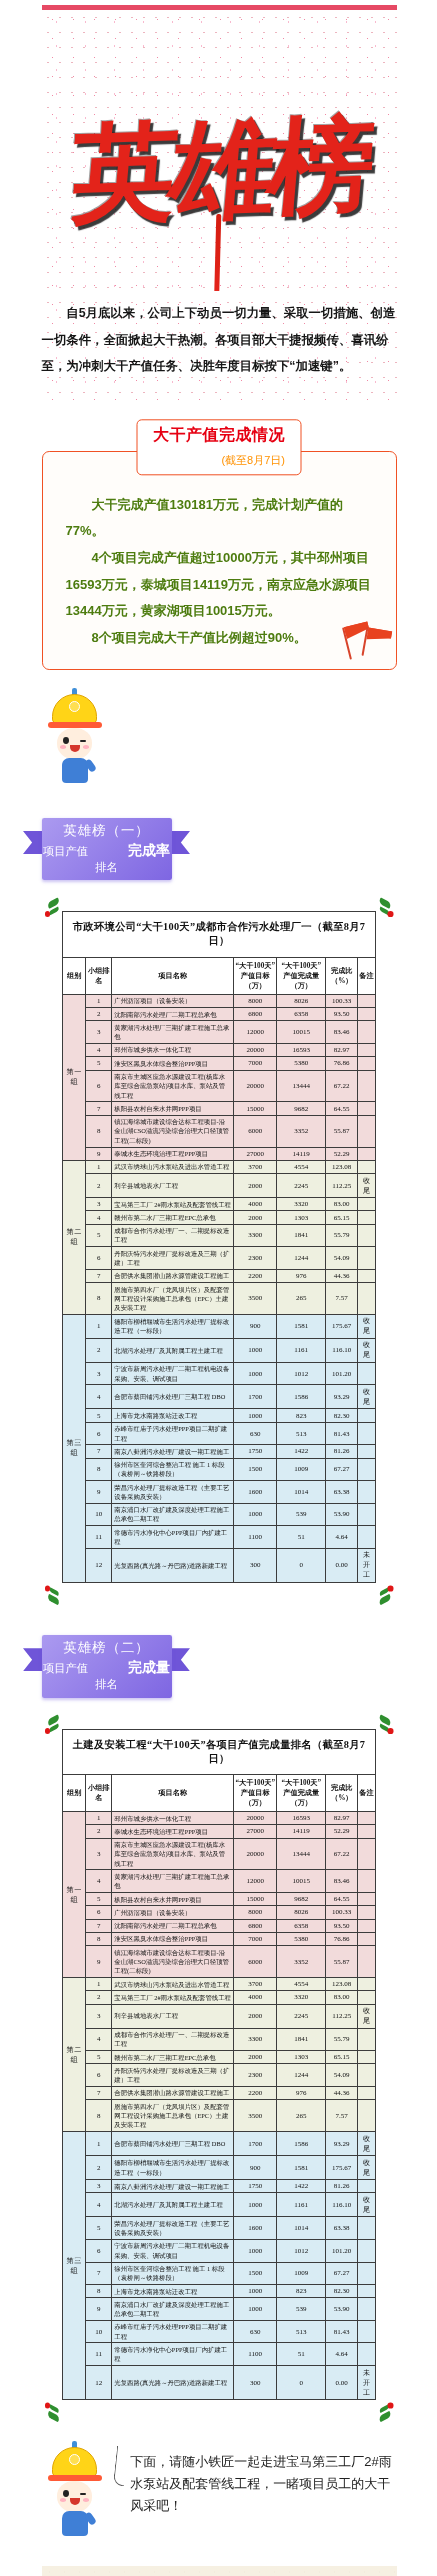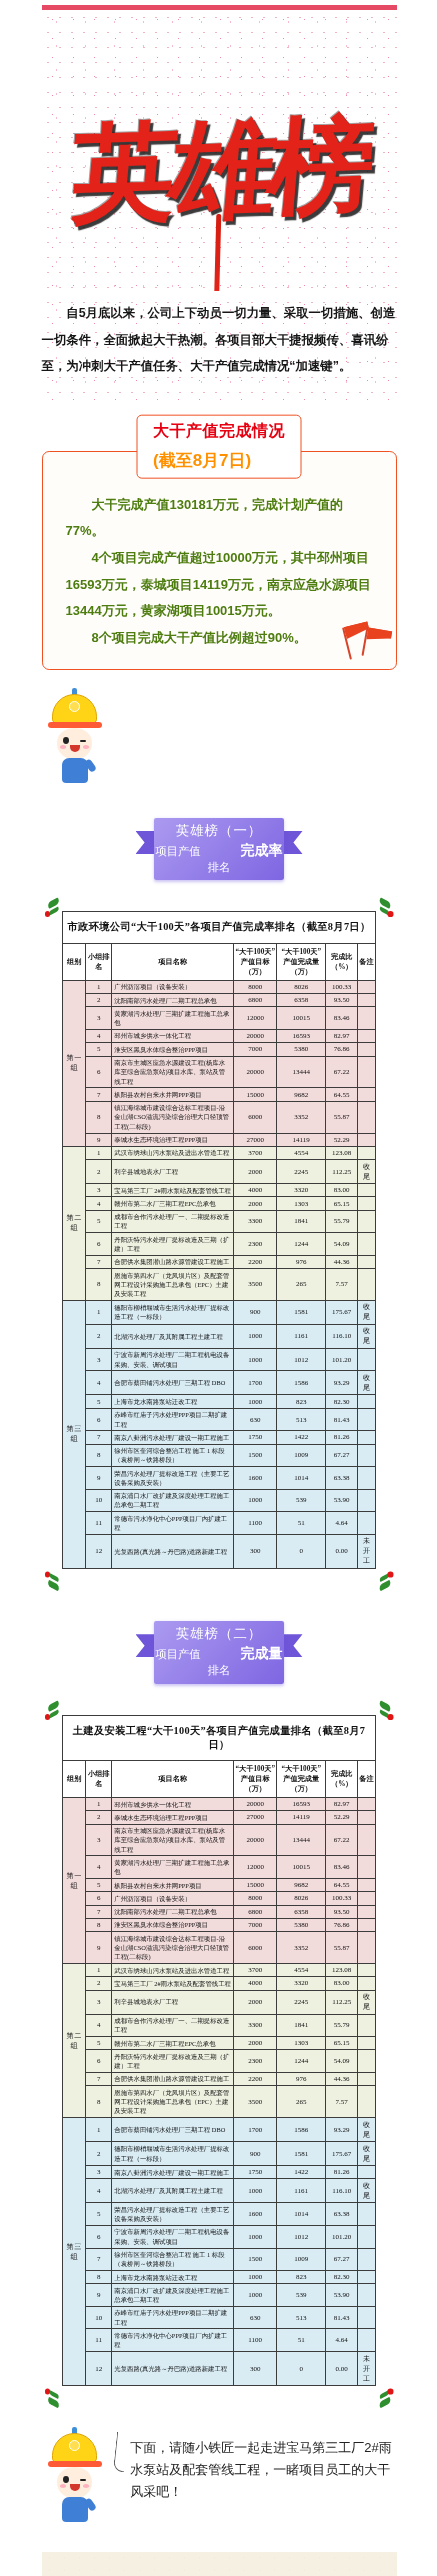--- a/index.html
+++ b/index.html
@@ -24,23 +24,23 @@
   .hero-stroke { position:absolute; left:50%; top:204px; width:4.6px; height:108px;
     background:linear-gradient(#d41d10,#e3231a 70%, rgba(227,35,26,.15)); transform:translateX(-4.1px) rotate(1.5deg); border-radius:2.1px; }
 
   .intro-wrap { padding:9.3px 0 21.6px; }
   .intro { font-size:12.4px; font-weight:600; color:#161616; line-height:2.15; text-indent:2em; position:relative; }
 
   
   .summary-box { position:relative; border:1.5px solid #f05123; border-radius:7.2px; background:#fffdfa;
     margin:49px 0 0; padding:40px 23px 17.5px; }
   .summary-title-box { position:absolute; top:0; left:50%; transform:translate(-50%,-58%);
-    background:#fff; border:1.5px solid #f05123; border-radius:5.2px; padding:5.2px 15.5px 6.2px; text-align:left; min-width:155px; }
+    background:#fff; border:1.5px solid #f05123; border-radius:5.2px; padding:5.2px 15.5px 6.2px; text-align:right; min-width:155px; }
   .summary-title { color:#e60012; font-size:16px; font-weight:bold; letter-spacing:0.5px; }
-  .summary-sub { color:#ff9100; font-size:17px; font-weight:bold; margin-top:7px; }
+  .summary-sub { color:#ff9100; font-size:11px; font-weight:normal; margin-top:7px; }
   .summary-line { color:#4d7c0f; font-size:13px; font-weight:bold; line-height:2.05; text-indent:2em; }
   .flags { position:absolute; right:12.4px; bottom:4.1px; width:46px; height:38px; }
   .flag { position:absolute; width:2.1px; height:33px; background:#d8442b; border-radius:1px; }
   .flag::before { content:""; position:absolute; left:1.5px; top:0; width:0; height:0;
     border-top:7.2px solid #e8421f; border-bottom:5.2px solid transparent; border-left:24px solid #e8421f; }
   .flag.f1 { left:9.3px; transform:rotate(-14deg); }
   .flag.f2 { left:27px; transform:rotate(10deg); height:29px; }
 
   
   .mascot-row { display:flex; align-items:flex-start; padding:17.5px 0 3.1px; }
@@ -55,21 +55,21 @@
   .m-blush { position:absolute; top:17.5px; width:5.7px; height:3.6px; background:#ffb3c0; border-radius:50%; }
   .m-blush.l { left:3.1px; } .m-blush.r { right:3.1px; }
   .m-mouth { position:absolute; left:13.4px; top:17.5px; width:9.3px; height:6.7px; background:#d5362b; border-radius:0 0 8.2px 8.2px; }
   .m-body { position:absolute; left:20.6px; top:70px; width:26px; height:25px; background:#3f7fd6; border-radius:7.2px 7.2px 4.1px 4.1px; }
   .m-arm { position:absolute; left:45px; top:71px; width:7.2px; height:13.4px; background:#3f7fd6; border-radius:3.6px; transform:rotate(-34deg); }
   .bubble { margin-left:7.2px; padding-top:10.3px; font-size:13px; color:#222; font-weight:500; line-height:1.7; position:relative; padding-left:15.5px; }
   .bubble-tail { position:absolute; left:0; top:5.2px; width:11.3px; height:40px;
     border-left:1.5px solid #555; border-bottom:1.5px solid #555; border-radius:1px 0 2.1px 13.4px; transform:rotate(6deg); }
 
   
-  .ribbon-wrap { display:flex; justify-content:center; margin:29px 0 13.4px; }
+  .ribbon-wrap { display:flex; margin:29px 0 13.4px; }
   .ribbon { position:relative; width:130px; text-align:center; color:#fff;
     background:linear-gradient(135deg,#ab9af0,#7e66e2); padding:4.6px 0 5.7px; border-radius:2.1px; box-shadow:0 1.5px 3.1px rgba(110,85,220,.35); }
   .ribbon::before, .ribbon::after { content:""; position:absolute; top:13.4px; width:24px; height:23px; background:#6f55d8; z-index:-1; }
   .ribbon::before { left:-18.5px; clip-path:polygon(0 0,100% 0,100% 100%,0 100%,38% 50%); }
   .ribbon::after { right:-18.5px; clip-path:polygon(0 0,100% 0,62% 50%,100% 100%,0 100%); }
   .ribbon-wrap { position:relative; z-index:1; }
   .r-line1 { font-size:13.4px; letter-spacing:1px; }
   .r-line2 { font-size:11.3px; margin-top:1.5px; }
   .r-line2 b { font-size:14px;padding-left:40px; }
 
@@ -109,21 +109,21 @@
 <div class="page">
   <div class="col">
     <div class="topbar"></div>
 
     <div class="speckled">
       <div class="hero">
         <div class="hero-title">英雄榜</div>
         <div class="hero-stroke"></div>
       </div>
       <div class="intro-wrap">
-        <p class="intro">自5月底以来，公司上下动员一切力量、采取一切措施、创造一切条件，全面掀起大干热潮。各项目部大干捷报频传、喜讯纷至，为冲刺大干产值任务、大干产值完成情况“加速键”。</p>
+        <p class="intro">自5月底以来，公司上下动员一切力量、采取一切措施、创造一切条件，全面掀起大干热潮。各项目部大干捷报频传、喜讯纷至，为冲刺大干产值任务、决胜年度目标按下“加速键”。</p>
       </div>
     </div>
 
     <div class="summary-box">
       <div class="summary-title-box">
         <div class="summary-title">大干产值完成情况</div>
         <div class="summary-sub">(截至8月7日)</div>
       </div>
       <p class="summary-line">大干完成产值130181万元，完成计划产值的77%。</p>
       <p class="summary-line">4个项目完成产值超过10000万元，其中邳州项目16593万元，泰城项目14119万元，南京应急水源项目13444万元，黄家湖项目10015万元。</p>
@@ -170,21 +170,21 @@
               <col style="width: 23px;">
               <col style="width: 26px;">
               <col style="width: 122px;">
               <col style="width: 43px;">
               <col style="width: 49px;">
               <col style="width: 32px;">
               <col style="width: 17.5px;">
             </colgroup>
             <tbody>
               <tr>
-                <td colspan="7" class="t-title">市政环境公司“大干100天”各项目产值完成率排名（截至8月7日）</td>
+                <td colspan="7" class="t-title">市政环境公司“大干100天”成都市合作污水处理厂一（截至8月7日）</td>
               </tr>
               <tr>
                 <td class="t-head">组别</td>
                 <td class="t-head">小组排名</td>
                 <td class="t-head">项目名称</td>
                 <td class="t-head">“大干100天”
 产值目标（万）</td>
                 <td class="t-head">“大干100天”
 产值完成量（万）</td>
                 <td class="t-head">完成比（%）</td>

